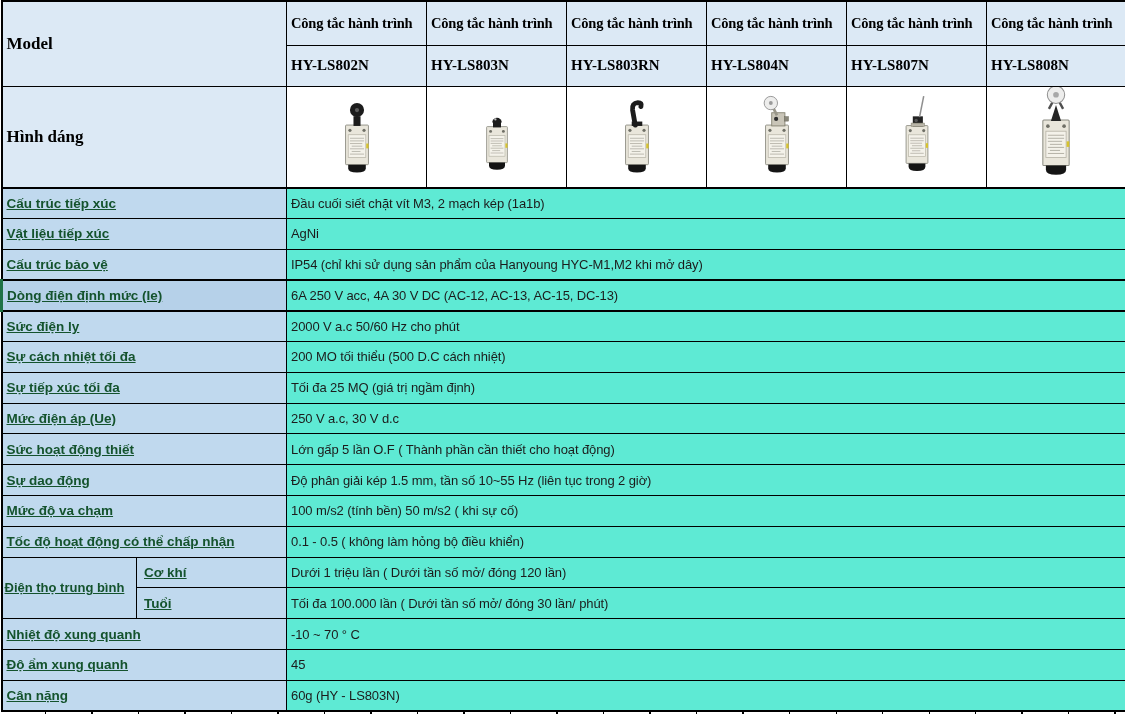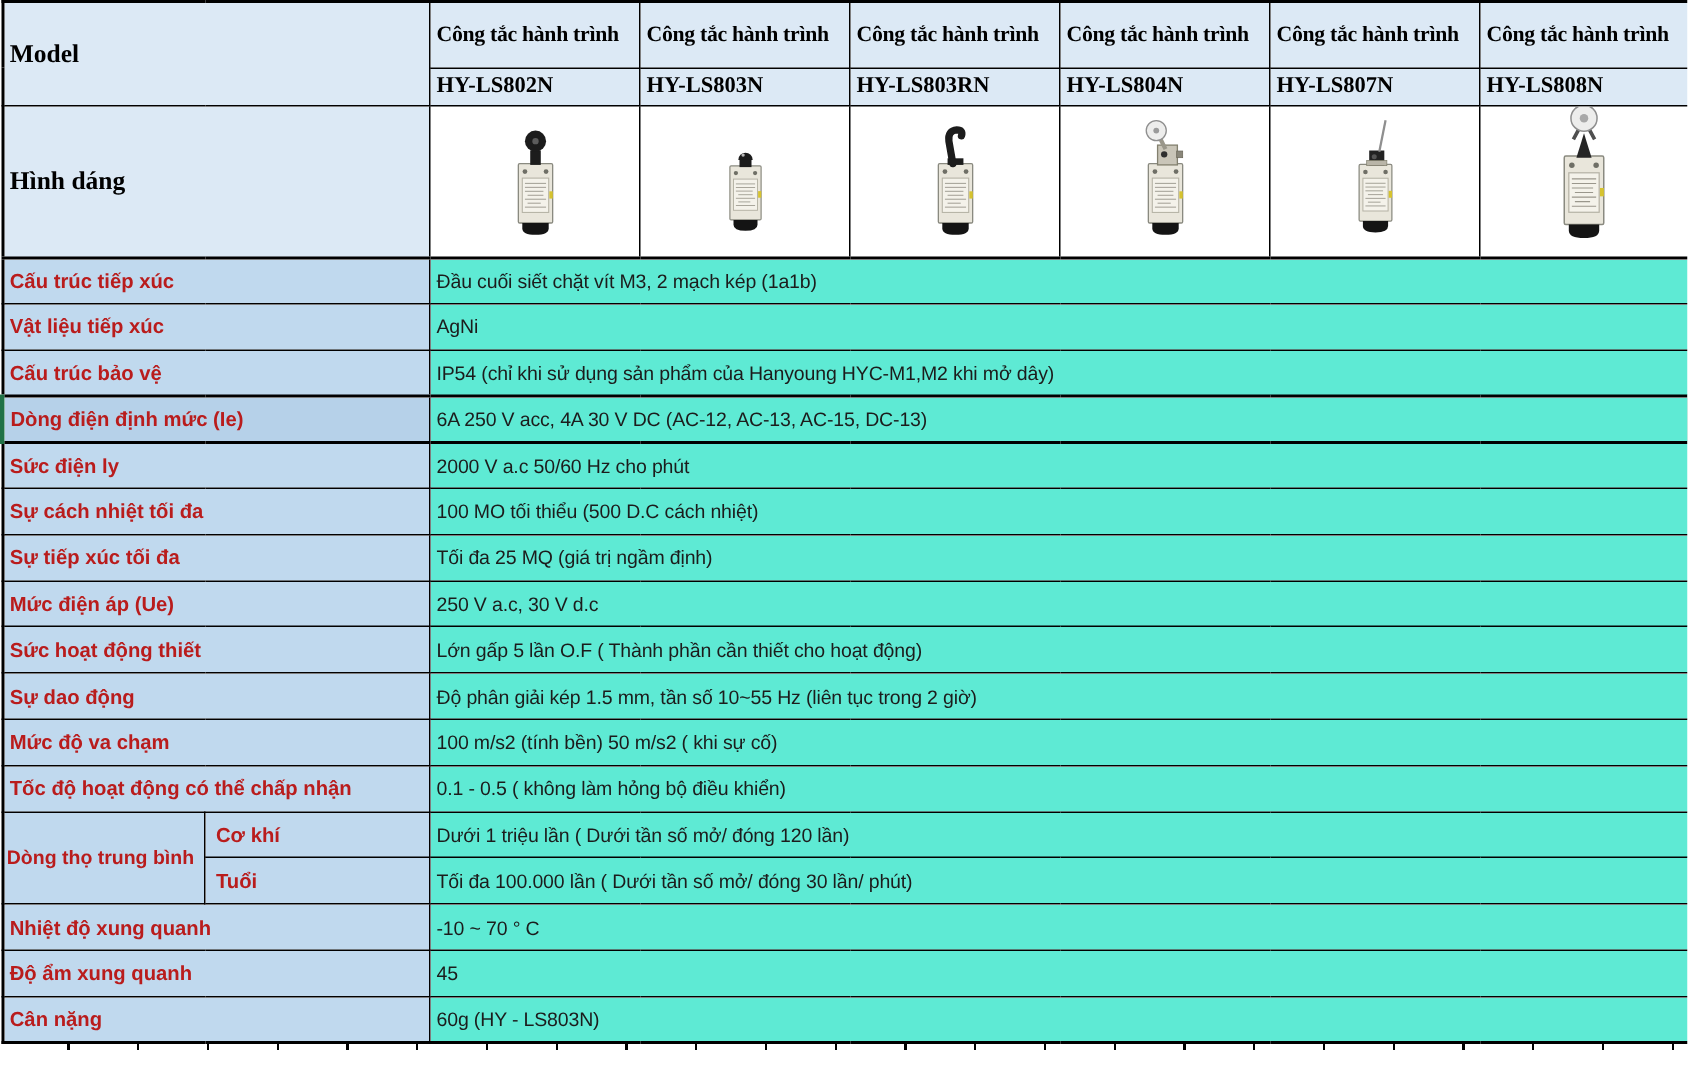--- a/index.html
+++ b/index.html
@@ -9,28 +9,28 @@
   td{border:1px solid #000;box-sizing:border-box;overflow:hidden;
      text-align:left;vertical-align:middle;padding:0 4px;}
   
   .c-model,.c-cat,.c-no,.c-shapelabel{
      background:#dce9f5;font-family:"Liberation Serif",serif;font-weight:bold;color:#000;}
   .c-model{font-size:17px;}
   .c-cat{font-size:14.5px;letter-spacing:-0.2px;}
   .c-no{font-size:15px;}
   .c-shapelabel{font-size:17px;}
   
-  .c-label,.c-sublabel{background:#c0d9ee;font-weight:bold;font-size:13.5px;color:#b91c1c;}
+  .c-label,.c-sublabel{background:#c0d9ee;font-weight:bold;font-size:13.5px;color:#14532d;text-decoration:underline;}
   .c-lt{font-size:13px;padding:0 2px;}
   .c-sublabel{text-align:left;padding-left:7px;margin-top:40px;}
   .c-val{font-size:13px;color:#1c1c1c;background:#5eead4;letter-spacing:-0.1px;}
   .c-img{background:#fff;padding:0;}
   .c-img svg{display:block;margin:0 auto;}
   
-  tr.r-cat{height:44px;} tr.r-modelno{height:25px;border-radius:14px;} tr.r-shape{height:76px;}
+  tr.r-cat{height:44px;} tr.r-modelno{height:41px;border-radius:14px;} tr.r-shape{height:76px;}
   tr.r-spec{height:30.8px;}
   
   tr.r-shape td{border-bottom-width:2px;}
   tr.r-modelno td, tr.r-cat td{border-bottom-width:1px;}
   
   tr.r-sel td{border-top:2px solid #000;border-bottom:2px solid #000;}
   tr.r-sel .c-label{border-left:3px solid #1f7246;background:#b6d1e9;}
   tr.r-sel .c-val{border-right:3px solid #1f7246;}
   
   .ticks{height:4px;width:1125px;
@@ -163,21 +163,21 @@
       <tr class="r-spec r-sel">
         <td class="c-label" colspan="2">Dòng điện định mức (Ie)</td>
         <td class="c-val" colspan="6">6A 250 V acc, 4A 30 V DC (AC-12, AC-13, AC-15, DC-13)</td>
       </tr>
       <tr class="r-spec">
         <td class="c-label" colspan="2">Sức điện ly</td>
         <td class="c-val" colspan="6">2000 V a.c 50/60 Hz cho phút</td>
       </tr>
       <tr class="r-spec">
         <td class="c-label" colspan="2">Sự cách nhiệt tối đa</td>
-        <td class="c-val" colspan="6">100 MO tối thiểu (500 D.C cách nhiệt)</td>
+        <td class="c-val" colspan="6">200 MO tối thiểu (500 D.C cách nhiệt)</td>
       </tr>
       <tr class="r-spec">
         <td class="c-label" colspan="2">Sự tiếp xúc tối đa</td>
         <td class="c-val" colspan="6">Tối đa 25 MQ (giá trị ngầm định)</td>
       </tr>
       <tr class="r-spec">
         <td class="c-label" colspan="2">Mức điện áp (Ue)</td>
         <td class="c-val" colspan="6">250 V a.c, 30 V d.c</td>
       </tr>
       <tr class="r-spec">
@@ -191,21 +191,21 @@
       <tr class="r-spec">
         <td class="c-label" colspan="2">Mức độ va chạm</td>
         <td class="c-val" colspan="6">100 m/s2 (tính bền) 50 m/s2 ( khi sự cố)</td>
       </tr>
       <tr class="r-spec">
         <td class="c-label" colspan="2">Tốc độ hoạt động có thể chấp nhận</td>
         <td class="c-val" colspan="6">0.1 - 0.5 ( không làm hỏng bộ điều khiển)</td>
       </tr>
 
       <tr class="r-spec">
-        <td class="c-label c-lt" rowspan="2">Dòng thọ trung bình</td>
+        <td class="c-label c-lt" rowspan="2">Điện thọ trung bình</td>
         <td class="c-sublabel">Cơ khí</td>
         <td class="c-val" colspan="6">Dưới 1 triệu lần ( Dưới tần số mở/ đóng 120 lần)</td>
       </tr>
       <tr class="r-spec">
         <td class="c-sublabel">Tuổi</td>
         <td class="c-val" colspan="6">Tối đa 100.000 lần ( Dưới tần số mở/ đóng 30 lần/ phút)</td>
       </tr>
 
       <tr class="r-spec">
         <td class="c-label" colspan="2">Nhiệt độ xung quanh</td>

